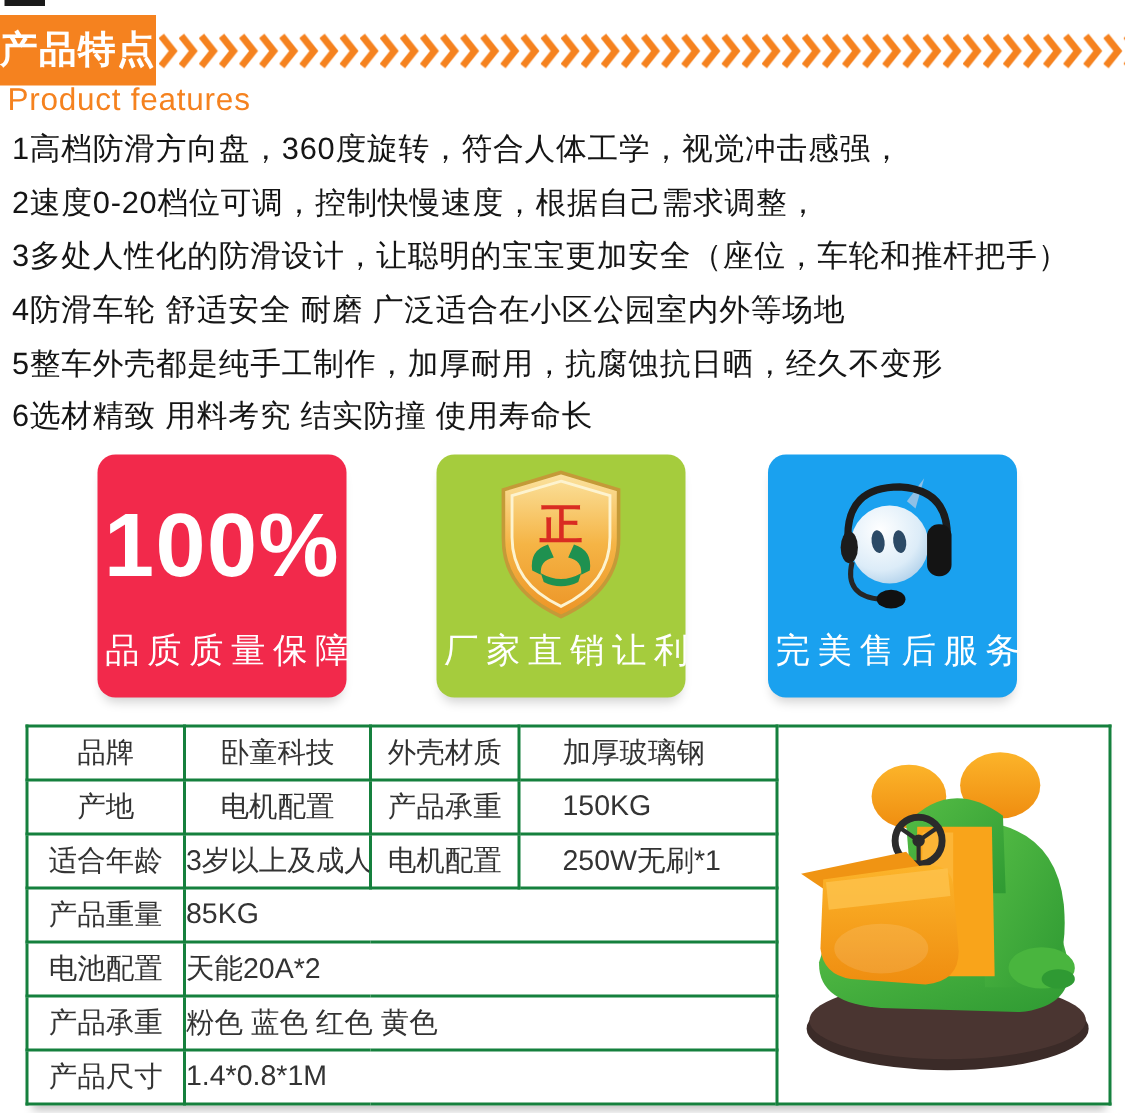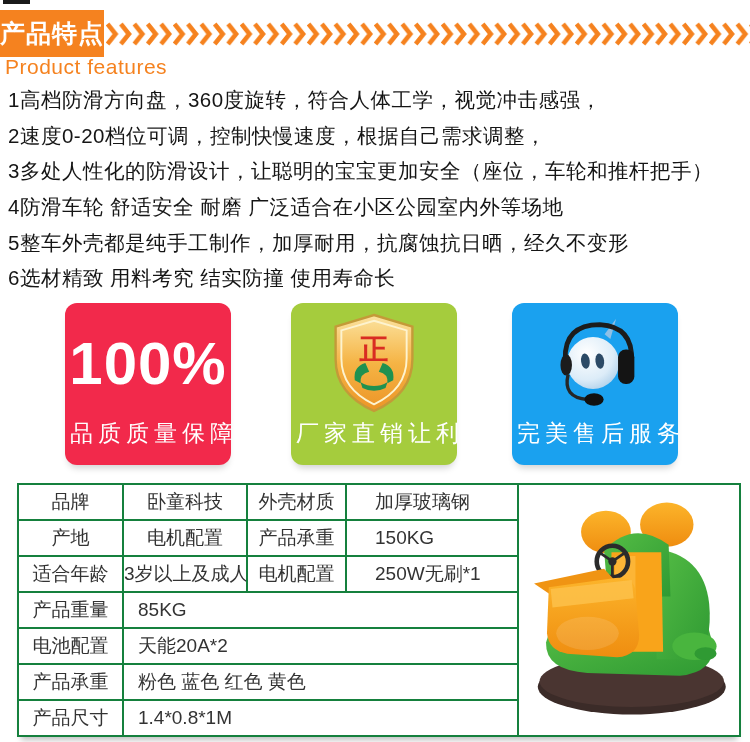--- a/index.html
+++ b/index.html
@@ -44,21 +44,21 @@
   
   .spec-table{
     position:absolute;left:17px;top:483px;width:722px;border-collapse:collapse;
     table-layout:fixed;font-size:19px;color:#333333;background:#ffffff;
     box-shadow:0 7px 6px -4px rgba(0,0,0,0.25);
   }
   .spec-table td{
     border:2px solid #15803d;height:34px;text-align:center;padding:0;
     overflow:hidden;white-space:nowrap;
   }
-  .spec-table td.val-left{text-align:left;padding-left:14px;}
+  .spec-table td.val-left{text-align:left;padding-left:0;}
   .spec-table td.val-left4{text-align:left;padding-left:28px;}
   .spec-table td.img-cell{vertical-align:middle;text-align:center;}
 </style>
 </head>
 <body>
 
 <div class="black-mark"></div>
 
 <div class="banner-title">产品特点</div>
 

